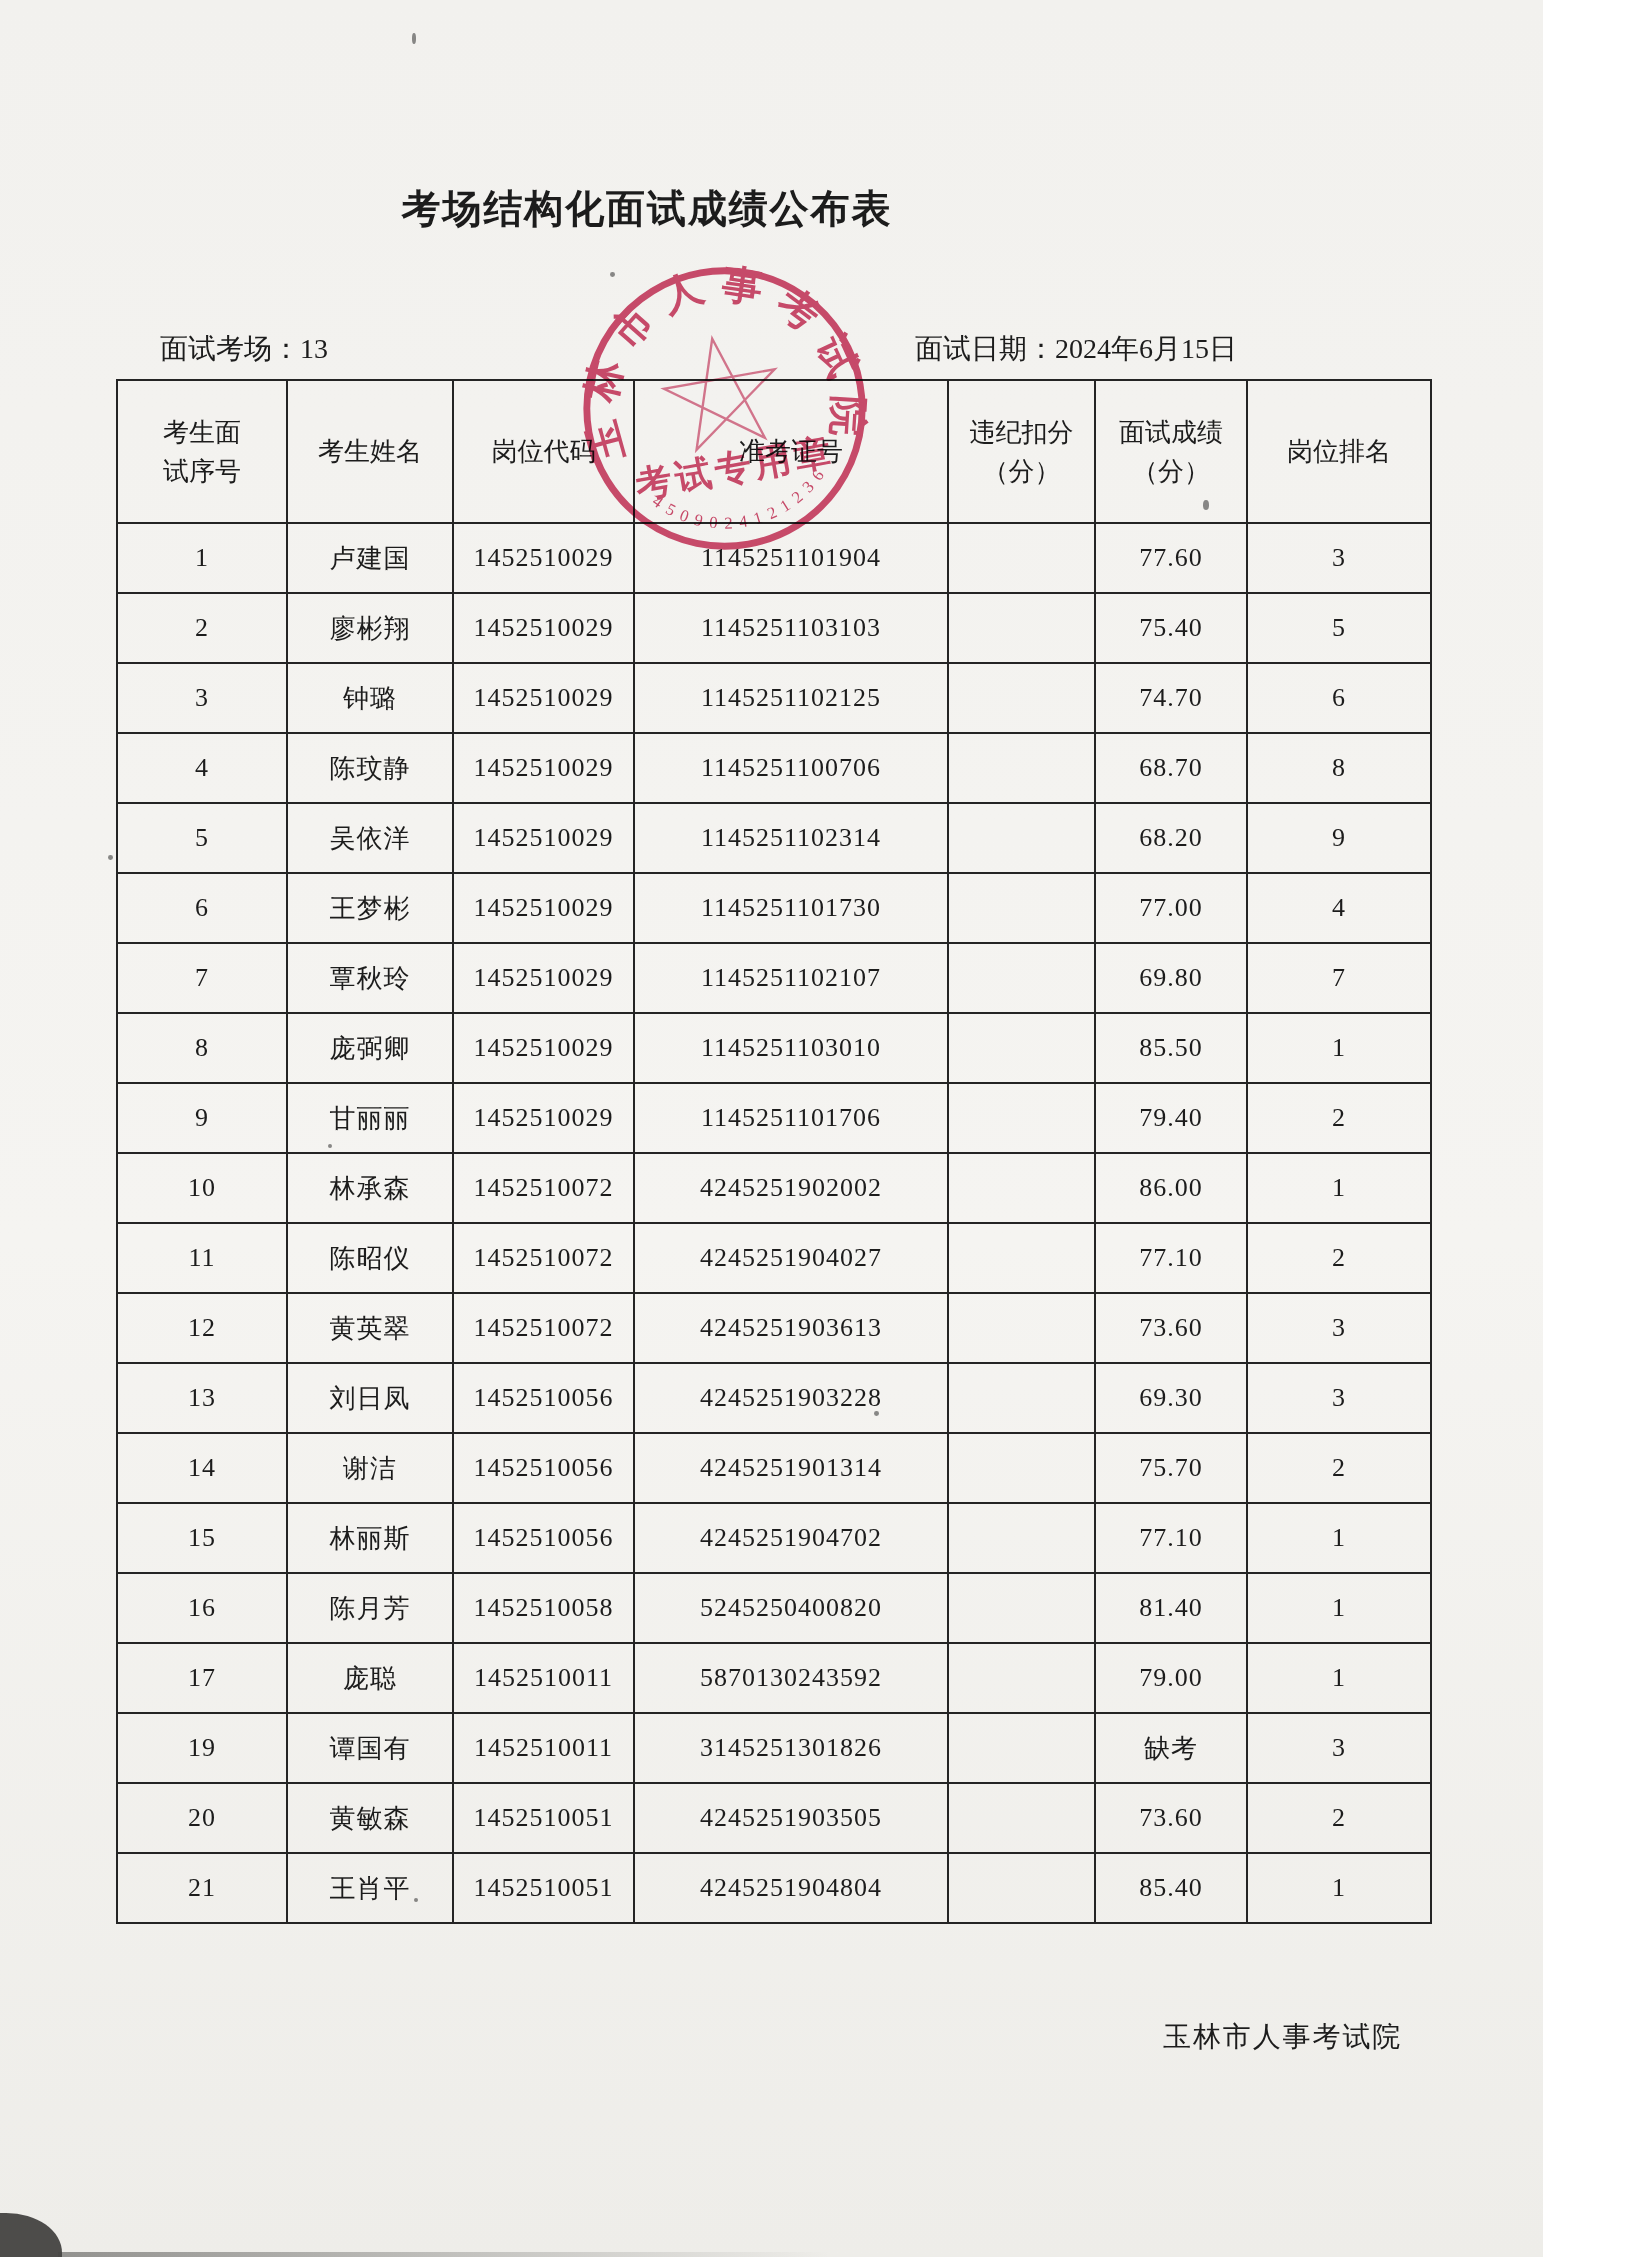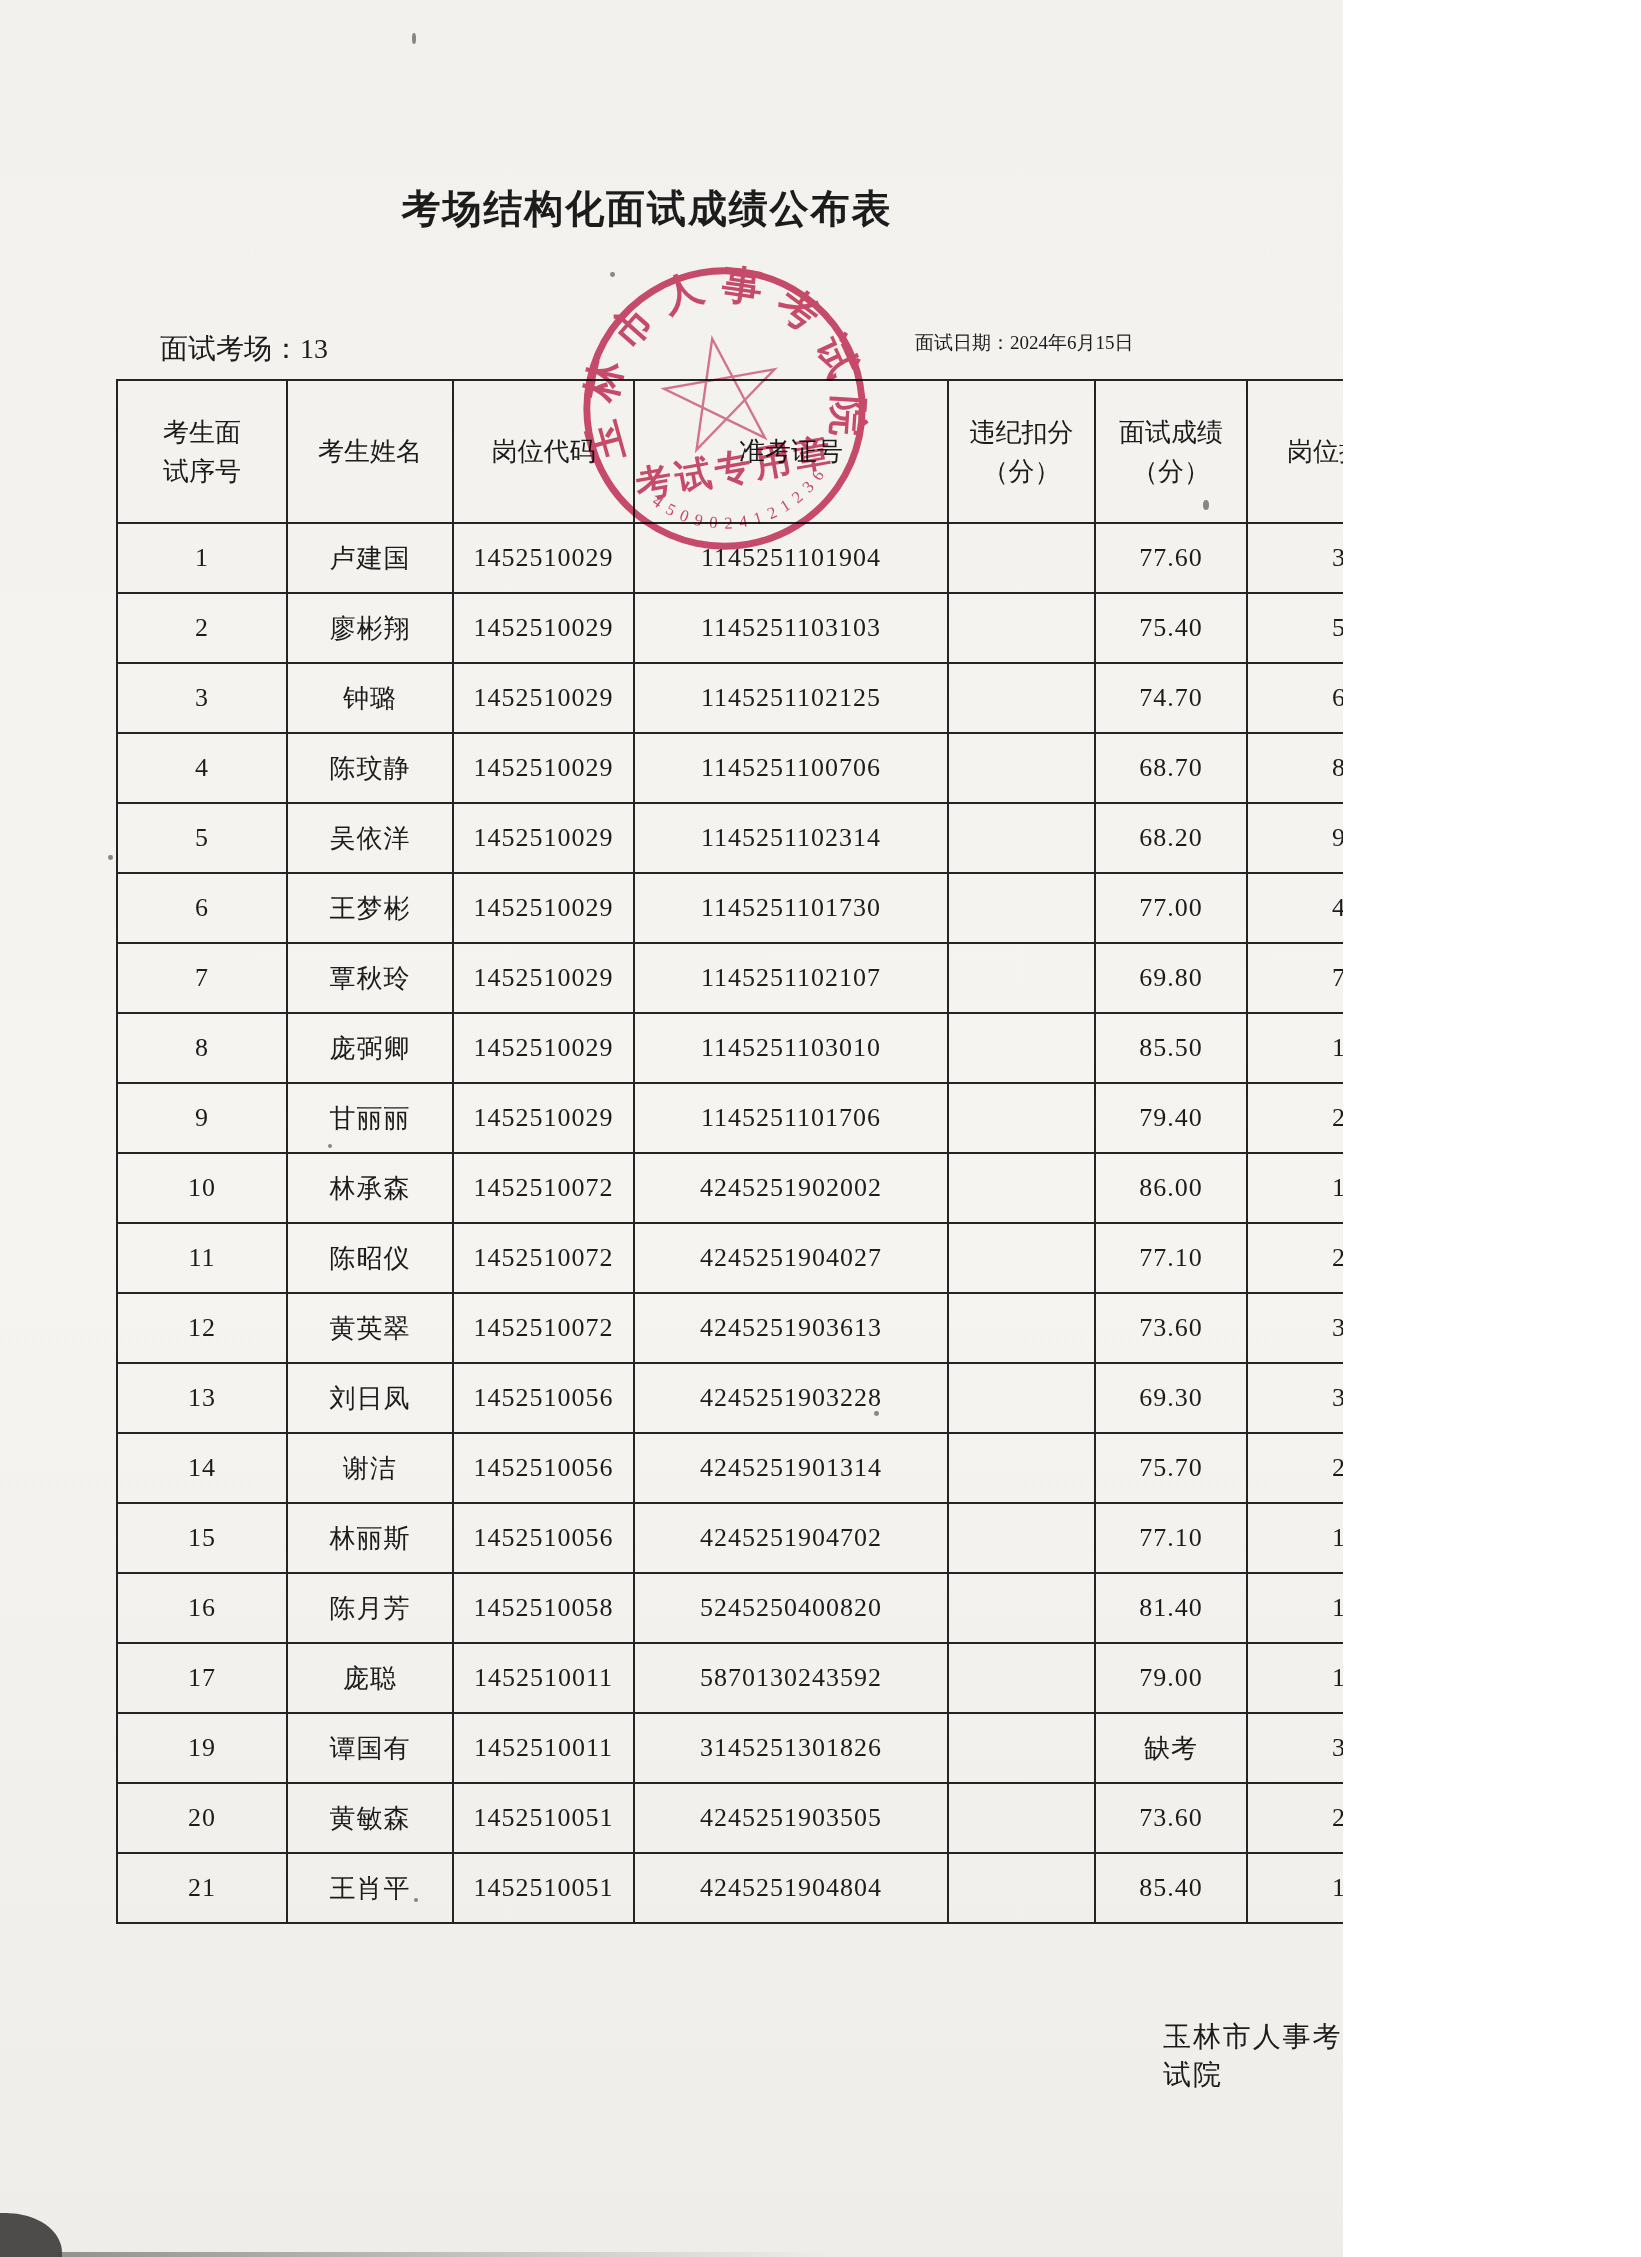--- a/index.html
+++ b/index.html
@@ -1,33 +1,33 @@
 <!DOCTYPE html>
 <html><head>
 <meta charset="utf-8">
 <style>
   html,body { margin:0; padding:0; }
   .page {
     position:relative;
-    width:1343px; height:2257px;
+    width:1543px; height:2257px;
     background:linear-gradient(180deg,#f2f1ee 0%,#f5f4f1 55%,#eeede9 100%);
     overflow:hidden;
     font-family:"Liberation Serif","DejaVu Serif",serif;
     color:#1c1c1c;
     text-decoration:underline;
   }
   .doc-title {
     position:absolute; left:0; top:188; width:1294px;
     top:182px;
     text-align:center;
     font-size:39px; font-weight:700; letter-spacing:1.9px;
   }
   .meta-row { position:absolute; top:330px; left:0; width:1641px; height:39px; }
   .meta-venue { position:absolute; left:160px; top:0; font-size:28px; }
-  .meta-date  { position:absolute; left:915px; top:0; font-size:19px; }
+  .meta-date  { position:absolute; left:915px; top:0; font-size:28px; }
 
   table.score-table {
     position:absolute; left:116px; top:379px;
     width:1313px;
     border-collapse:collapse;
     table-layout:fixed;
     background:transparent;
     padding-left:40px;
   }
   .score-table th, .score-table td {

